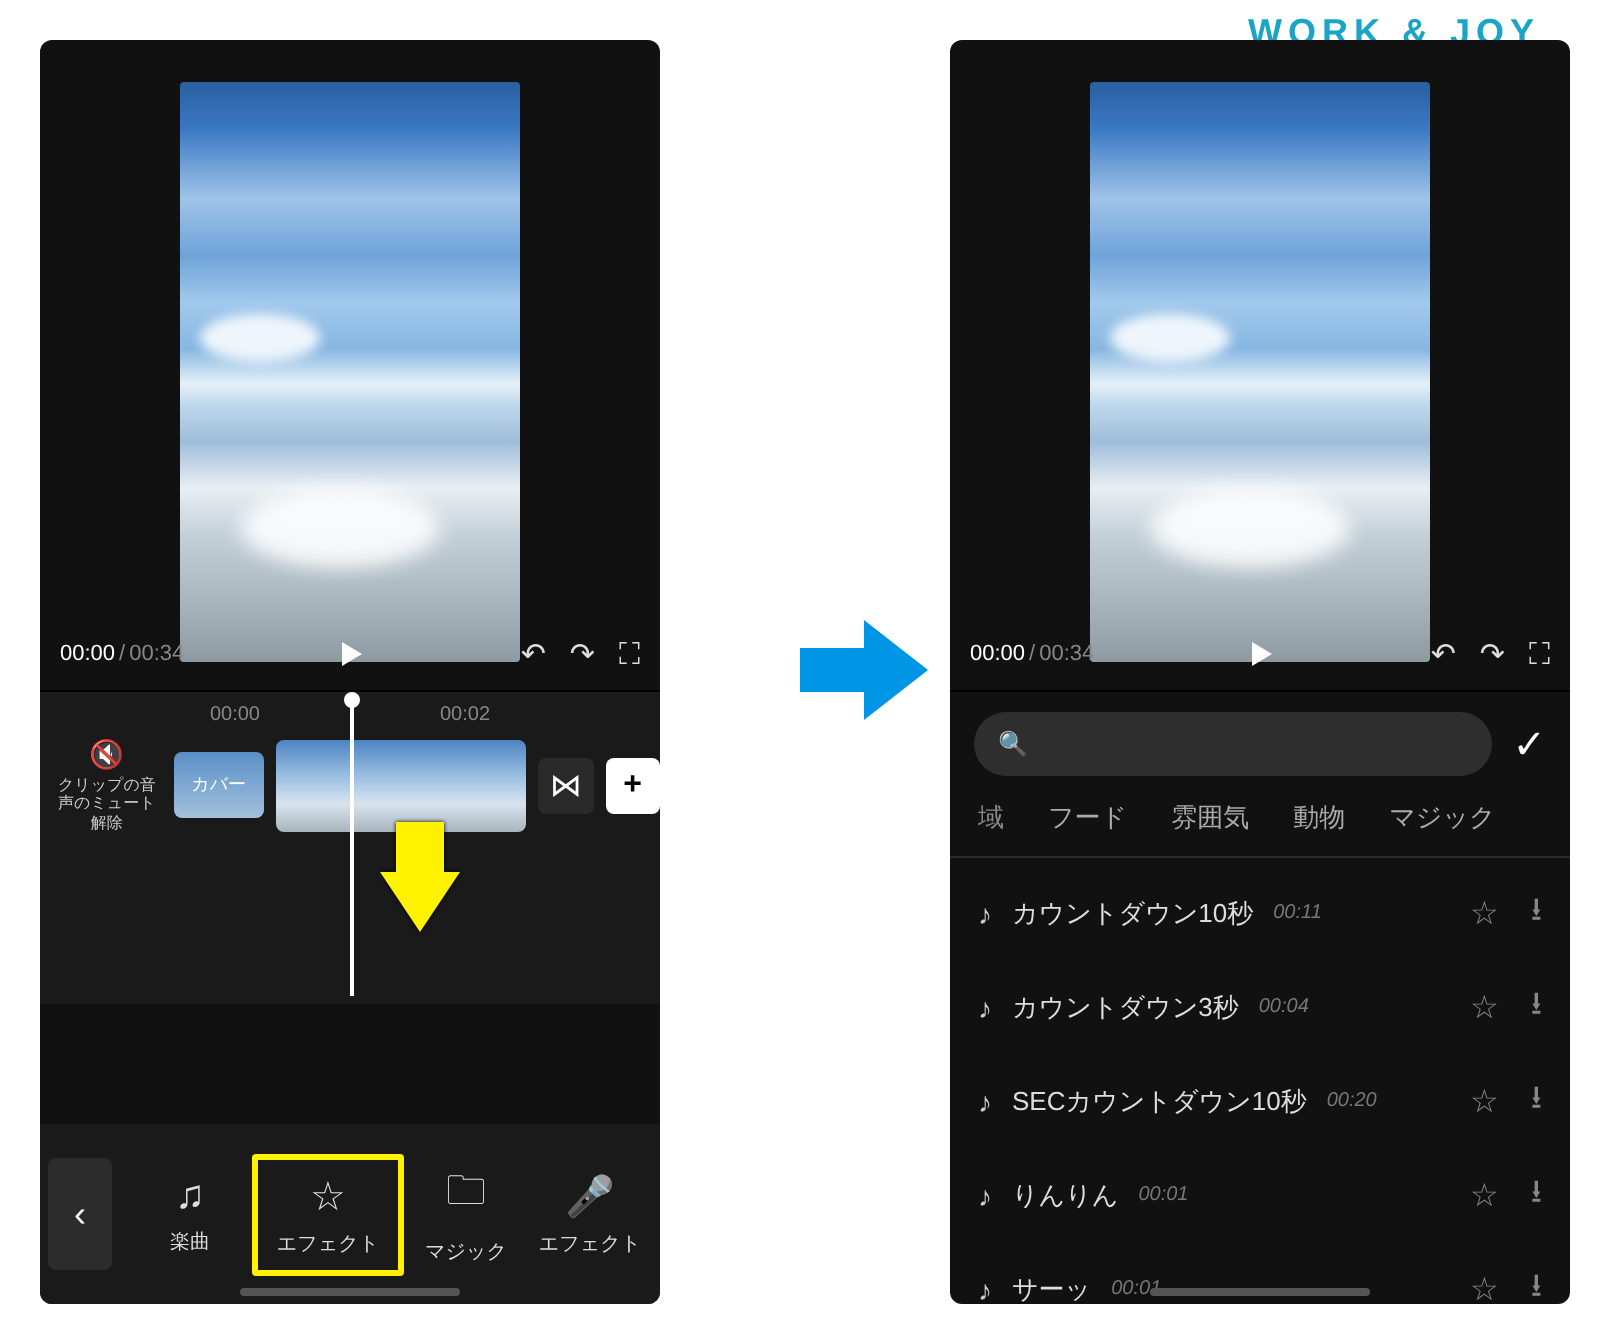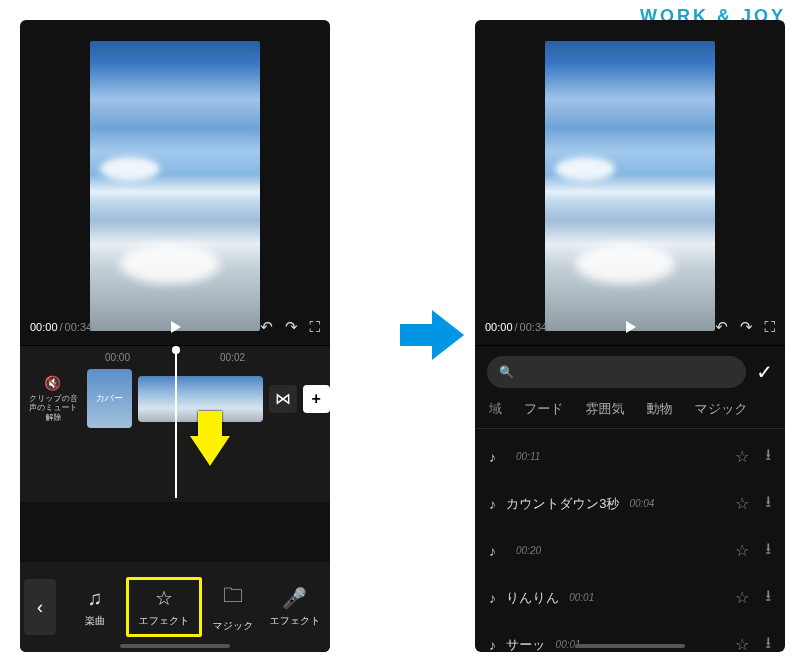--- a/index.html
+++ b/index.html
@@ -8,21 +8,21 @@
   width: 800px;
   height: 672px;
   background: #fff;
   font-family: -apple-system, "Hiragino Sans", sans-serif;
   position: relative;
   overflow: hidden;
 }
 .watermark {
   position: absolute;
   top: 6px;
-  right: 14px;
+  right: 30px;
   color: #1aa4c8;
   font-weight: 700;
   letter-spacing: 3px;
   font-size: 18px;
 }
 .phone {
   position: absolute;
   top: 20px;
   width: 310px;
   height: 632px;
@@ -104,21 +104,21 @@
 }
 .mute-cell {
   width:56px;
   text-align:center;
   color:#ccc;
   font-size:8px;
   line-height:1.2;
 }
 .mute-cell .mico { font-size:14px; display:block; margin-bottom:2px;}
 .cover-thumb {
-  width:46px; height:59px;
+  width:46px; height:33px;
   background:linear-gradient(#5a8fc7,#a3c1dc);
   border-radius:4px;
   display:flex; align-items:center; justify-content:center;
   color:#fff; font-size:9px;
   position:relative;
 }
 .clip-thumbs {
   display:flex;
   height:46px;
   border-radius:4px;
@@ -359,35 +359,37 @@
     <div class="cat-tabs">
       <span>域</span>
       <span>フード</span>
       <span>雰囲気</span>
       <span>動物</span>
       <span>マジック</span>
     </div>
     <div class="track-list">
       <div class="track-item">
         <span class="note-ic">♪</span>
+        <span class="tname">カウントダウン10秒</span>
         <span class="tdur">00:11</span>
         <span class="spacer"></span>
         <span class="star-ic">☆</span>
         <span class="dl-ic">⭳</span>
       </div>
       <div class="track-item">
         <span class="note-ic">♪</span>
         <span class="tname">カウントダウン3秒</span>
         <span class="tdur">00:04</span>
         <span class="spacer"></span>
         <span class="star-ic">☆</span>
         <span class="dl-ic">⭳</span>
       </div>
       <div class="track-item">
         <span class="note-ic">♪</span>
+        <span class="tname">SECカウントダウン10秒</span>
         <span class="tdur">00:20</span>
         <span class="spacer"></span>
         <span class="star-ic">☆</span>
         <span class="dl-ic">⭳</span>
       </div>
       <div class="track-item">
         <span class="note-ic">♪</span>
         <span class="tname">りんりん</span>
         <span class="tdur">00:01</span>
         <span class="spacer"></span>

